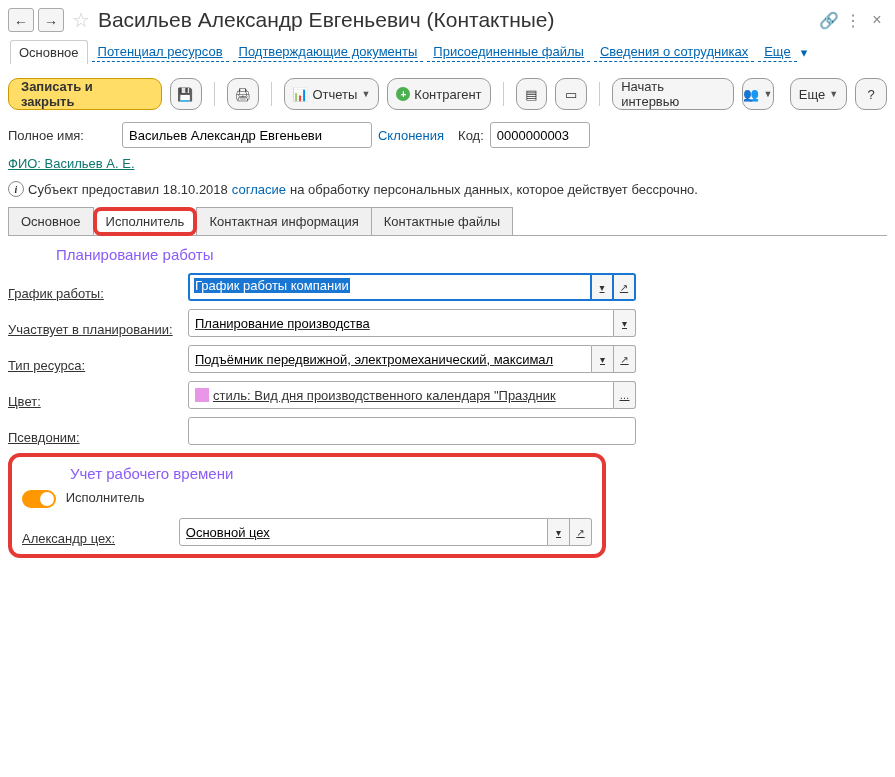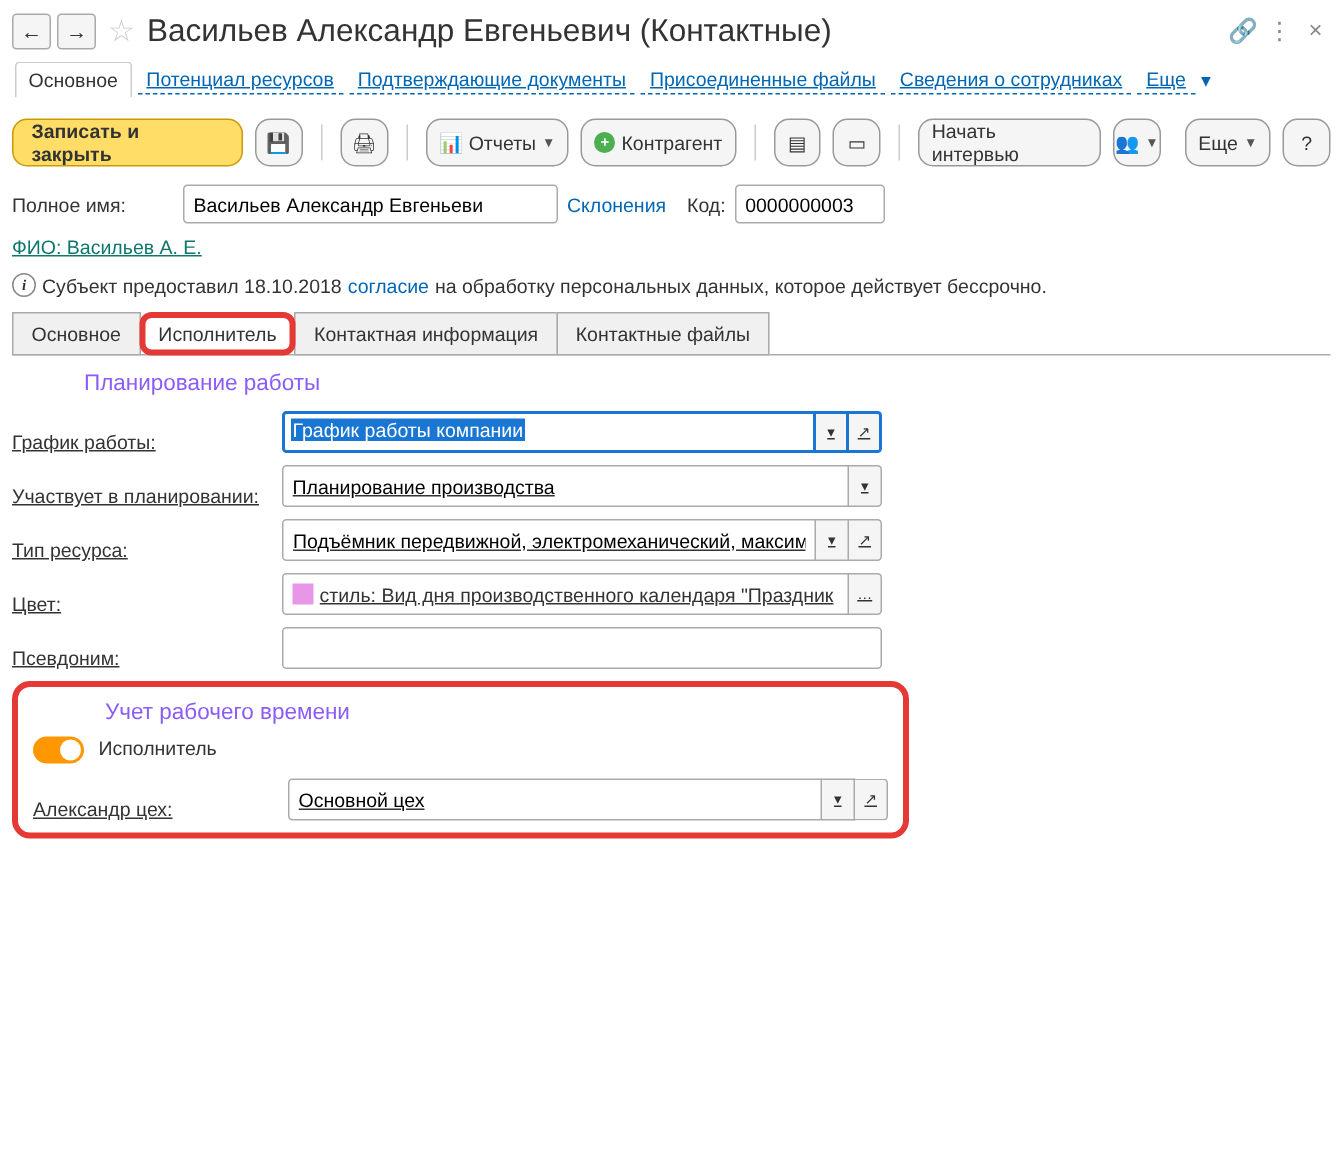--- a/index.html
+++ b/index.html
@@ -34,21 +34,21 @@
   .info-icon { width: 16px; height: 16px; border: 1px solid #888; border-radius: 50%; display: inline-flex; align-items: center; justify-content: center; font-size: 10px; font-weight: bold; font-style: italic; font-family: serif; }
   
   .tab-bar { display: flex; border-bottom: 1px solid #aaa; margin-bottom: 10px; }
   .tab { padding: 6px 12px; border: 1px solid #aaa; background: #f0f0f0; cursor: pointer; margin-right: -1px; margin-bottom: -1px; }
   .tab.active { background: #fff; border-bottom: 1px solid #fff; }
   .tab.highlighted { border: 4px solid #e53935; border-radius: 8px; padding: 3px 9px; position: relative; z-index: 2; }
   
   .section-title { color: #8b5cf6; font-size: 15px; margin-bottom: 10px; margin-left: 48px; }
   .form-row { display: flex; align-items: flex-end; margin-bottom: 8px; text-decoration: underline; }
   .form-label { width: 180px; }
-  .combo { display: flex; width: 400px; }
+  .combo { display: flex; width: 448px; }
   .combo input { flex: 1; border: 1px solid #aaa; border-radius: 3px 0 0 3px; padding: 4px 6px; height: 28px; font-size: 13px; }
   .combo-btn { width: 22px; height: 28px; border: 1px solid #aaa; border-left: none; background: #f5f5f5; display: flex; align-items: center; justify-content: center; cursor: pointer; font-size: 10px; }
   .combo-btn:last-child { border-radius: 0 3px 3px 0; }
   .combo.blue-border input { border: 2px solid #1976d2; }
   .combo.blue-border .combo-btn { border-color: #1976d2; border-width: 2px 2px 2px 0; }
   
   .color-swatch { width: 14px; height: 14px; background: #e896e8; display: inline-block; margin-right: 4px; vertical-align: middle; }
   
   .red-box { border: 4px solid #e53935; border-radius: 12px; padding: 8px 10px; margin-top: 4px; width: 598px; }
   .toggle { width: 34px; height: 18px; background: #ff9800; border-radius: 10px; position: relative; display: inline-block; margin-right: 6px; vertical-align: middle; cursor: pointer; }

